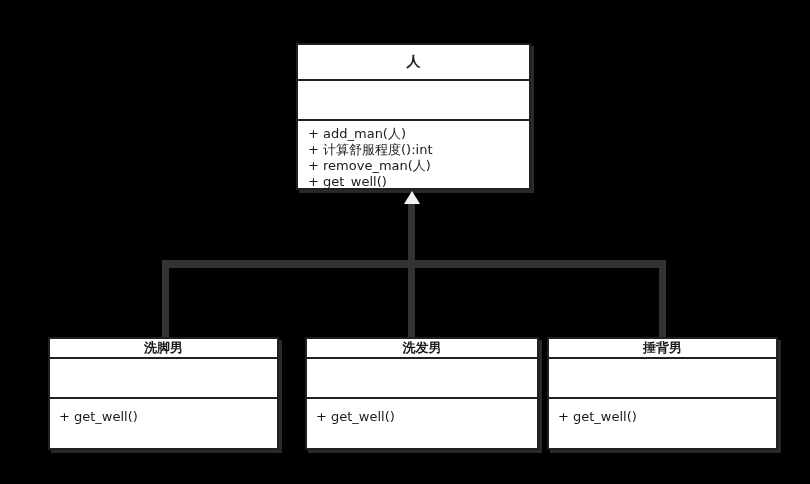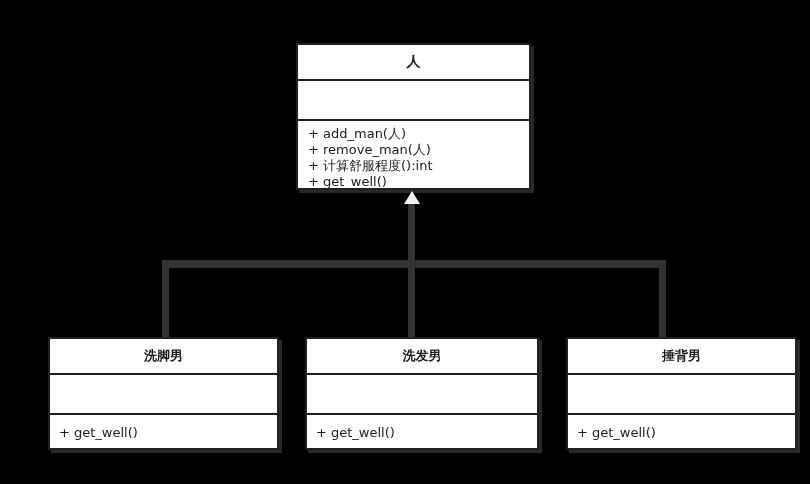--- a/index.html
+++ b/index.html
@@ -74,47 +74,47 @@
   }
 
   
   #parent-class { left: 296px; top: 43px; width: 235px; height: 147px; }
   #parent-class .uml-name { height: 36px; font-size: 14px; }
   #parent-class .uml-attrs { height: 40px; }
   #parent-class .uml-methods { padding-top: 5px; padding-left: 10px; }
 
   
   .child-class { top: 337px; height: 113px; }
-  .child-class .uml-name { height: 36px; font-size: 13px; }
+  .child-class .uml-name { height: 20px; font-size: 13px; }
   .child-class .uml-attrs { height: 40px; }
   .child-class .uml-methods { padding-top: 10px; }
 
   #child-class-0 { left: 48px;  width: 231px; }
   #child-class-1 { left: 305px; width: 234px; }
-  #child-class-2 { left: 547px; width: 231px; margin-left: 19px; }
+  #child-class-2 { left: 547px; width: 231px; }
 </style>
 </head>
 <body>
 
 <div id="canvas">
 
   <div class="conn conn-v" style="left:408px; top:203px; height:62px;"></div>
   <div class="arrowhead" style="left:404px; top:191px;"></div>
   <div class="conn conn-h" style="left:162px; top:260px; width:504px;"></div>
   <div class="conn conn-v" style="left:162px; top:260px; height:79px;"></div>
   <div class="conn conn-v" style="left:408px; top:260px; height:79px;"></div>
   <div class="conn conn-v" style="left:659px; top:260px; height:79px;"></div>
 
   <div class="uml-class" id="parent-class">
     <div class="uml-name">人</div>
     <div class="uml-attrs"></div>
     <div class="uml-methods">
       <div class="uml-line">+ add_man(人)</div>
+      <div class="uml-line">+ 计算舒服程度():int</div>
       <div class="uml-line">+ remove_man(人)</div>
-      <div class="uml-line">+ 计算舒服程度():int</div>
       <div class="uml-line">+ get_well()</div>
     </div>
   </div>
 
   <div class="uml-class child-class" id="child-class-0">
     <div class="uml-name">洗脚男</div>
     <div class="uml-attrs"></div>
     <div class="uml-methods">
       <div class="uml-line">+ get_well()</div>
     </div>

